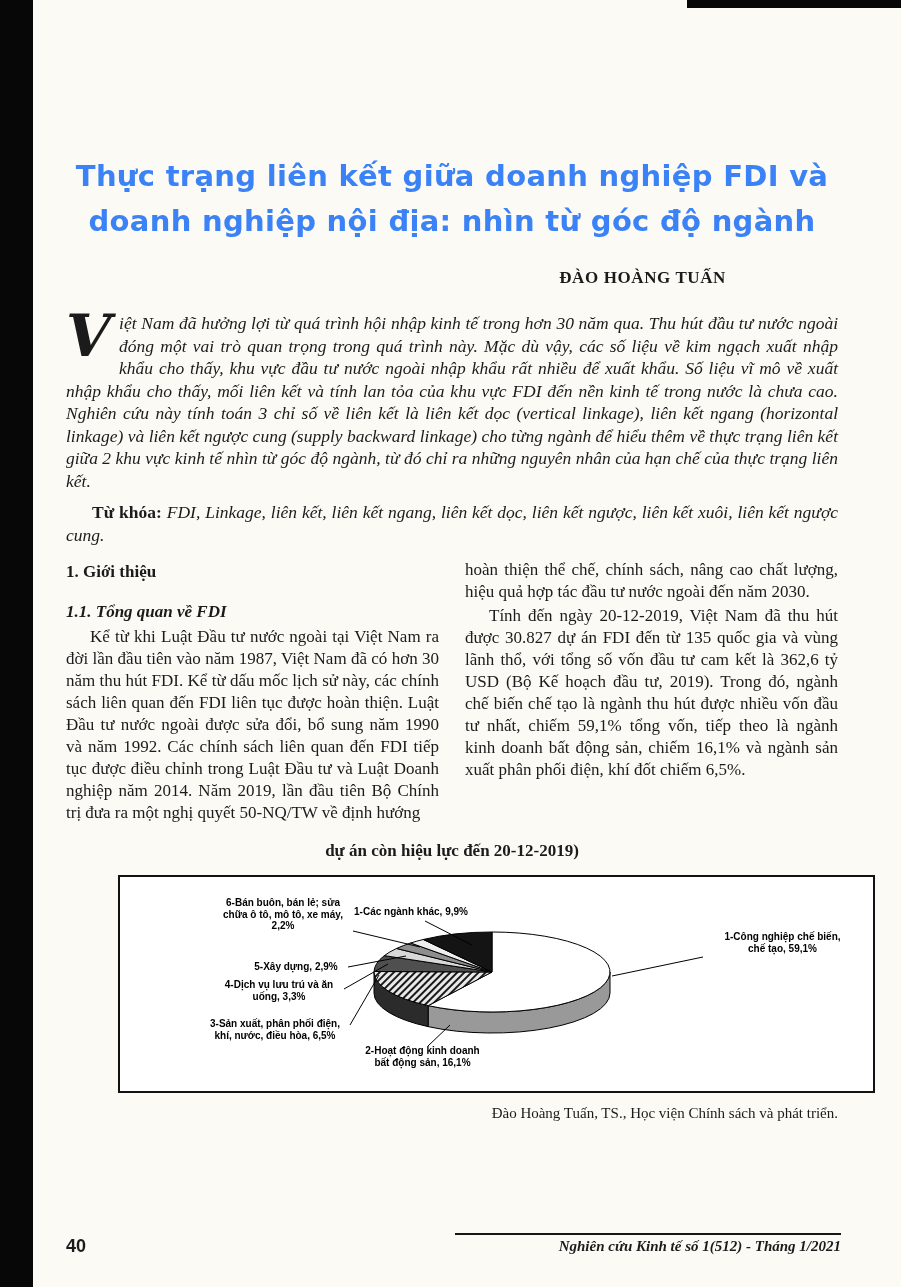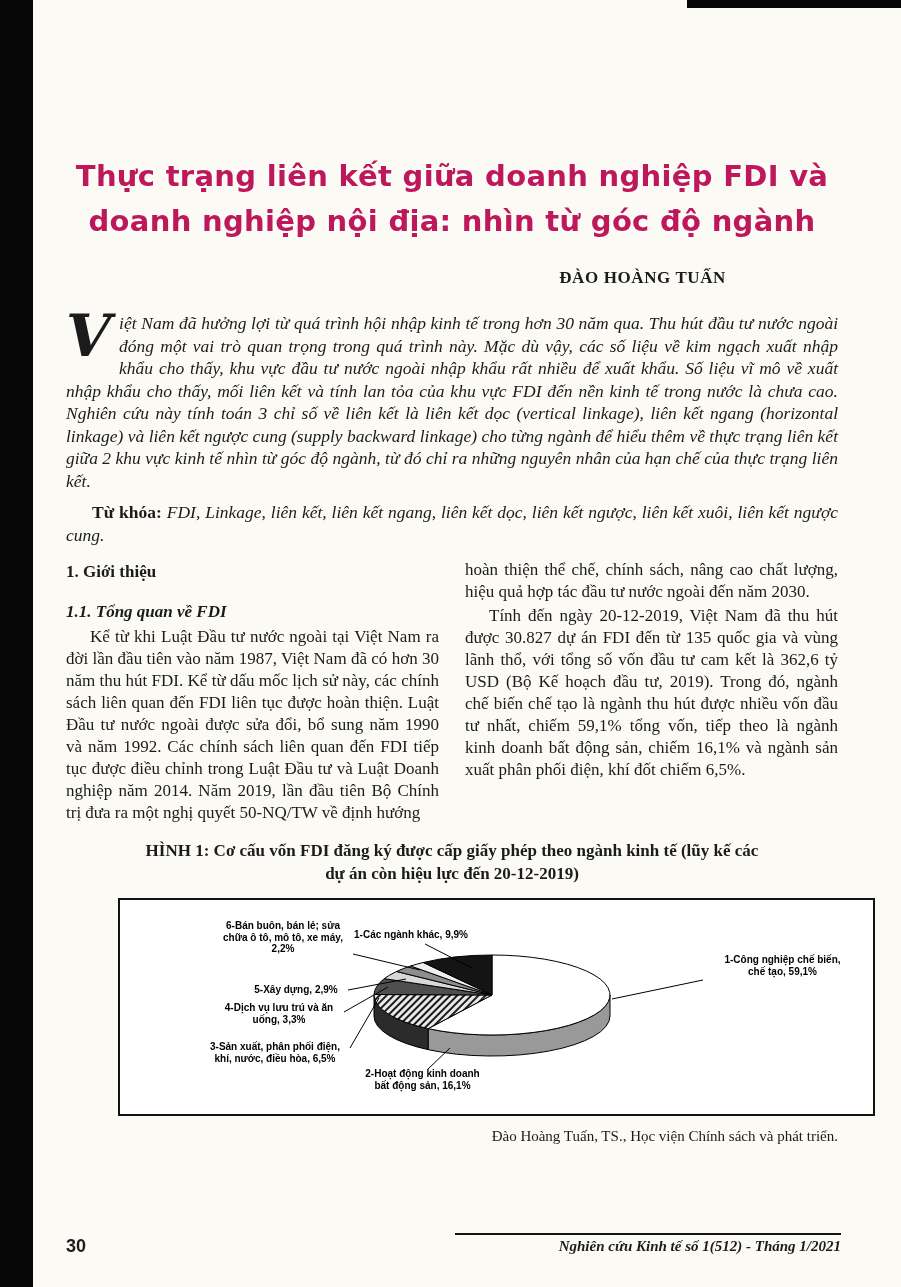--- a/index.html
+++ b/index.html
@@ -10,21 +10,21 @@
     font-family:"Liberation Serif", serif;
     color:#1b1b1b;
     overflow:hidden;
   }
   .gutter-bar { position:absolute; left:0; top:0; width:33px; height:1287px; background:#070707; }
   .top-bar { position:absolute; left:687px; top:0; width:214px; height:8px; background:#070707; }
 
   .content { position:absolute; left:66px; top:0; width:772px; }
 
   .title { margin-top:154px; text-align:center; font-family:"DejaVu Sans", sans-serif;
-           font-weight:bold; font-size:29px; line-height:45px; color:#be185d; letter-spacing:.3px; }
+           font-weight:bold; font-size:29px; line-height:45px; color:#3b82f6; letter-spacing:.3px; }
   .title span { display:block; }
 
   .author { margin-top:24px; text-align:right; padding-right:112px;
             font-weight:bold; font-size:17px; letter-spacing:.6px; }
 
   .abstract { margin-top:24px; font-style:italic; font-size:17.5px; line-height:22.5px; text-align:justify; }
   .dropcap { float:left; font-family:"DejaVu Serif", serif; font-weight:bold; font-style:italic;
              font-size:58px; line-height:44px; margin:2px 8px 0 0; }
 
   .keywords { margin-top:9px; font-style:italic; font-size:17.5px; line-height:22.5px;
@@ -91,21 +91,20 @@
       <h3 class="h-sub">1.1. Tổng quan về FDI</h3>
       <p class="indent">Kể từ khi Luật Đầu tư nước ngoài tại Việt Nam ra đời lần đầu tiên vào năm 1987, Việt Nam đã có hơn 30 năm thu hút FDI. Kể từ dấu mốc lịch sử này, các chính sách liên quan đến FDI liên tục được hoàn thiện. Luật Đầu tư nước ngoài được sửa đổi, bổ sung năm 1990 và năm 1992. Các chính sách liên quan đến FDI tiếp tục được điều chỉnh trong Luật Đầu tư và Luật Doanh nghiệp năm 2014. Năm 2019, lần đầu tiên Bộ Chính trị đưa ra một nghị quyết 50-NQ/TW về định hướng</p>
     </div>
     <div class="col">
       <p>hoàn thiện thể chế, chính sách, nâng cao chất lượng, hiệu quả hợp tác đầu tư nước ngoài đến năm 2030.</p>
       <p class="indent">Tính đến ngày 20-12-2019, Việt Nam đã thu hút được 30.827 dự án FDI đến từ 135 quốc gia và vùng lãnh thổ, với tổng số vốn đầu tư cam kết là 362,6 tỷ USD (Bộ Kế hoạch đầu tư, 2019). Trong đó, ngành chế biến chế tạo là ngành thu hút được nhiều vốn đầu tư nhất, chiếm 59,1% tổng vốn, tiếp theo là ngành kinh doanh bất động sản, chiếm 16,1% và ngành sản xuất phân phối điện, khí đốt chiếm 6,5%.</p>
     </div>
   </div>
 
   <div class="fig-caption">
-    <div>HÌNH 1: Cơ cấu vốn FDI đăng ký được cấp giấy phép theo ngành kinh tế (lũy kế các</div>
     <div>dự án còn hiệu lực đến 20-12-2019)</div>
   </div>
 
   <div class="fig-box">
     <svg id="pie-svg" width="753" height="214" viewBox="0 0 753 214">
       <defs>
         <pattern id="hatch" patternUnits="userSpaceOnUse" width="5" height="5" patternTransform="rotate(45)">
           <rect width="5" height="5" fill="#e9e9e9"></rect>
           <rect width="2" height="5" fill="#1a1a1a"></rect>
         </pattern>
@@ -154,14 +153,14 @@
     <div class="plabel pl7">
       <div>1-Các ngành khác, 9,9%</div>
     </div>
   </div>
 
 
   <div class="affiliation">Đào Hoàng Tuấn, TS., Học viện Chính sách và phát triển.</div>
 </div>
 
 <div class="footer-rule"></div>
-<div class="page-number">30</div>
+<div class="page-number">40</div>
 <div class="journal-line">Nghiên cứu Kinh tế số 1(512) - Tháng 1/2021</div>
 
 </body></html>

